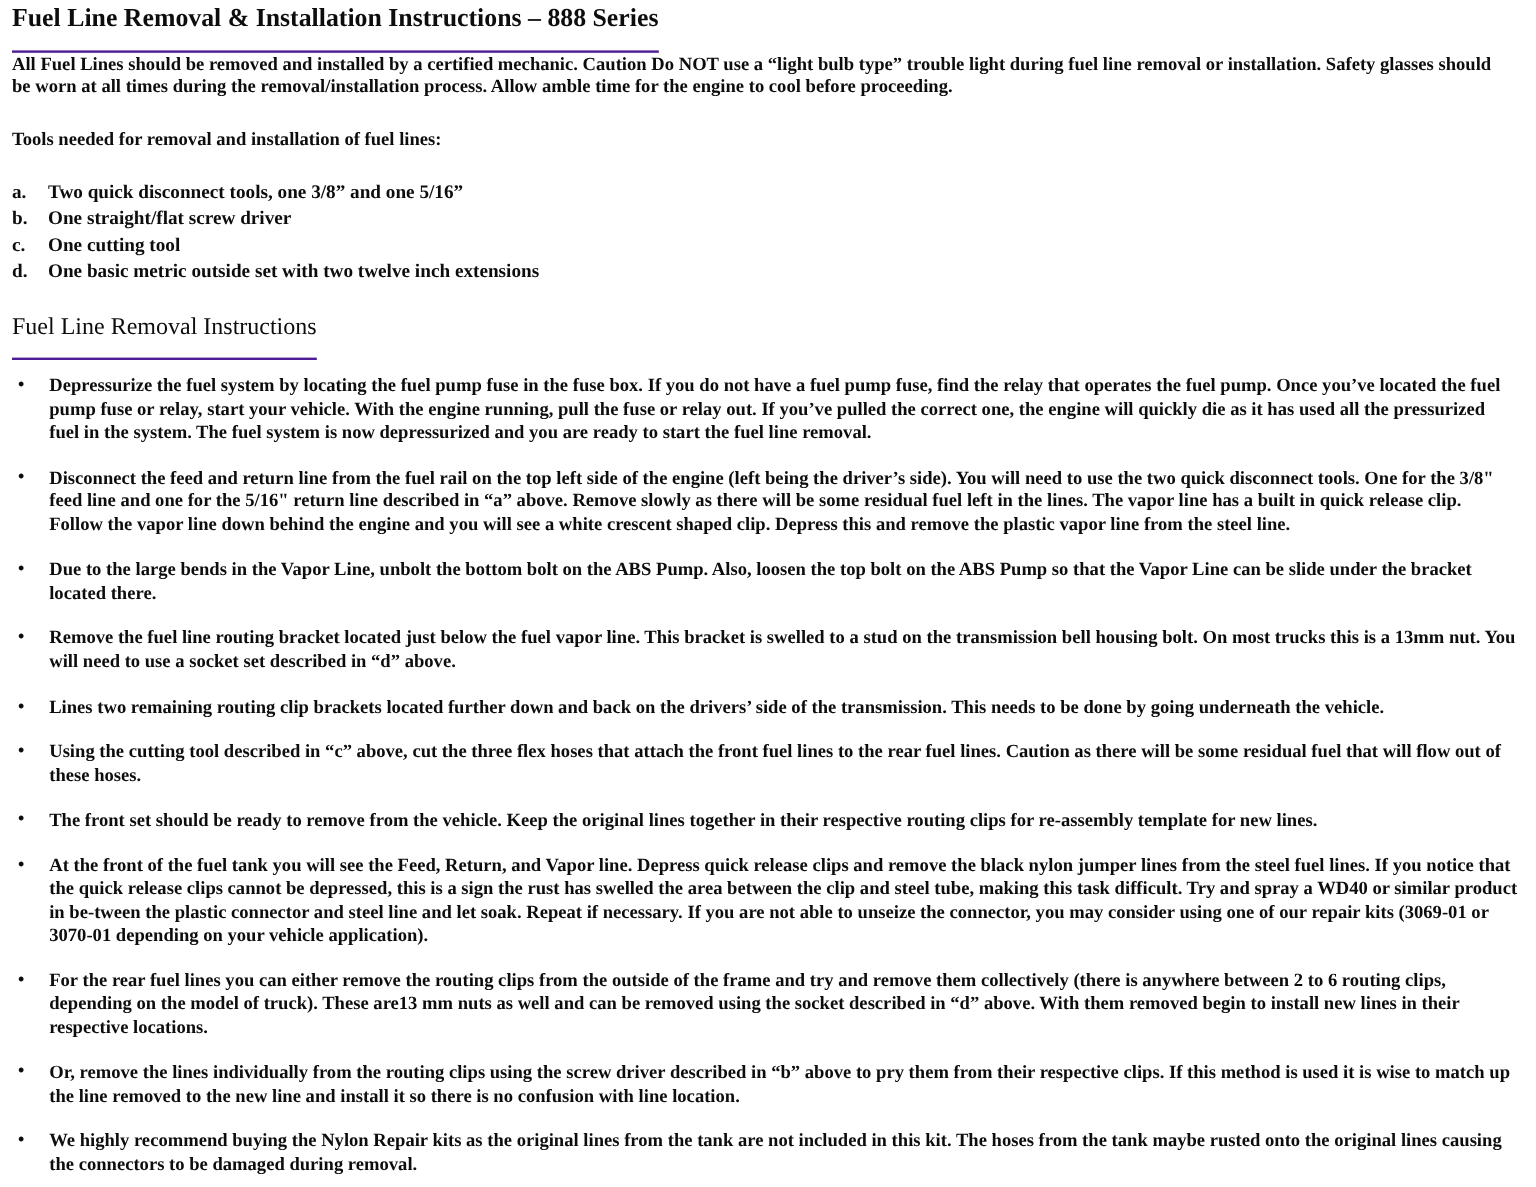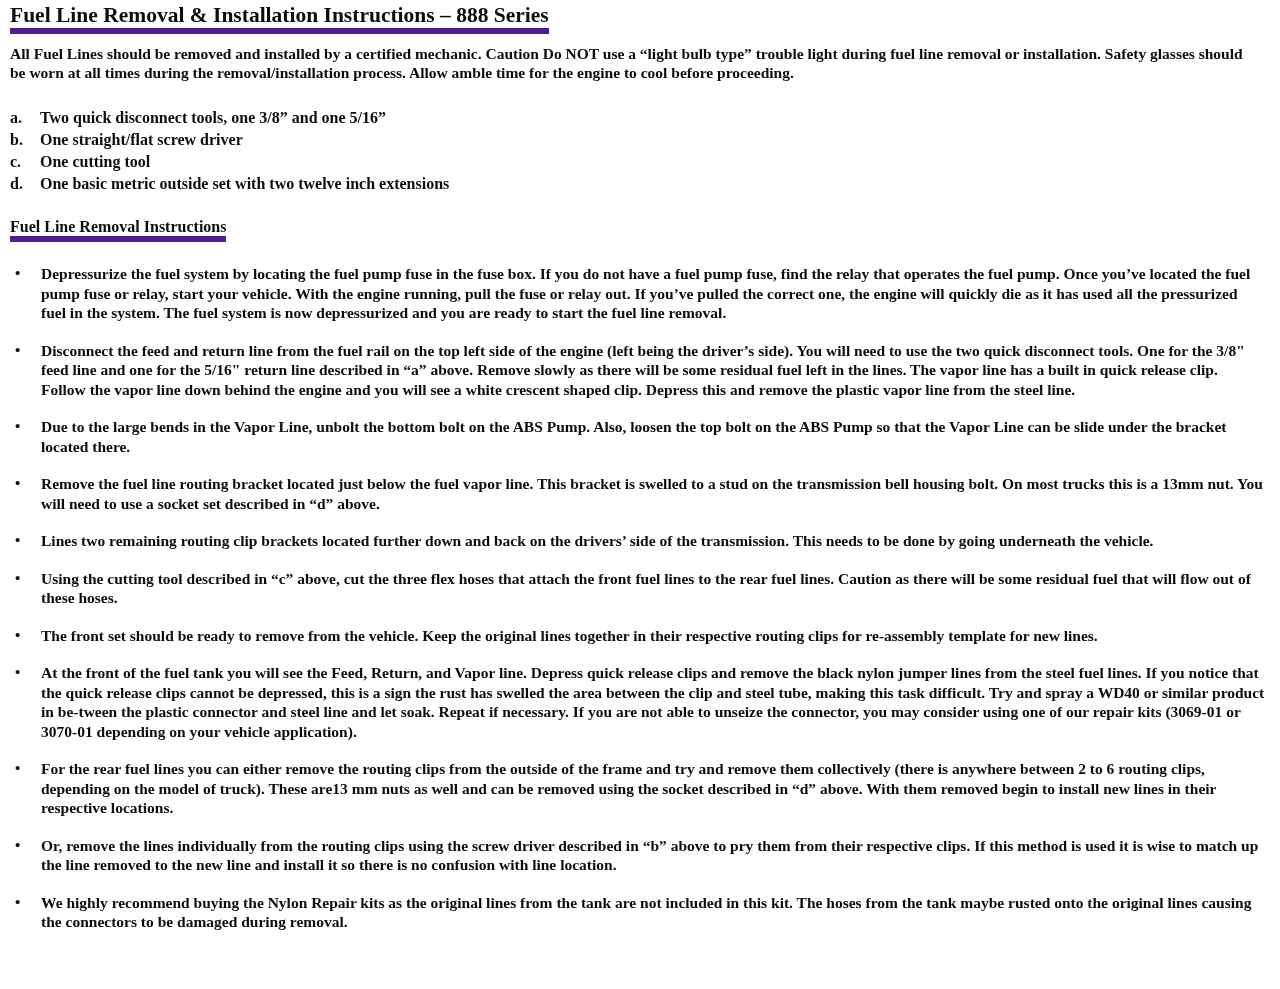--- a/index.html
+++ b/index.html
@@ -18,22 +18,22 @@
     padding: 3px 14px 0 10px;
   }
   .doc-title {
     font-size: 21.5px;
     font-weight: bold;
     margin: 0 0 15px 0;
     line-height: 1.2;
   }
   .doc-title .underlined,
   .section-heading .underlined {
-    border-bottom: 6px solid #4c1d95;
-    padding-bottom: 1px;
+    border-bottom: 2px solid #4c1d95;
+    padding-bottom: 15px;
   }
   .body-text {
     font-size: 15.5px;
     line-height: 1.26;
     font-weight: bold;
   }
   .intro-paragraph {
     margin: 0 0 24px 0;
     padding-right: 6px;
   }
@@ -49,22 +49,22 @@
     font-size: 16px;
   }
   .tool-letter {
     width: 30px;
     flex: 0 0 30px;
   }
   .tool-text {
     flex: 1;
   }
   .section-heading {
-    font-size: 16px;
-    font-weight: bold;
+    font-size: 20px;
+    font-weight: normal;
     margin: 22px 0 28px 0;
     line-height: 1.2;
   }
   .steps-list {
     margin: 0;
   }
   .step {
     display: flex;
     margin-bottom: 18px;
   }
@@ -80,20 +80,21 @@
 </style>
 </head>
 <body>
 
 <div class="page">
 
   <h1 class="doc-title"><span class="underlined">Fuel Line Removal &amp; Installation Instructions – 888 Series</span></h1>
 
   <p class="body-text intro-paragraph">All Fuel Lines should be removed and installed by a certified mechanic. Caution Do NOT use a “light bulb type” trouble light during fuel line removal or installation. Safety glasses should be worn at all times during the removal/installation process. Allow amble time for the engine to cool before proceeding.</p>
 
+  <p class="body-text tools-heading">Tools needed for removal and installation of fuel lines:</p>
 
   <div class="tools-list body-text">
     <div class="tool-row">
       <span class="tool-letter">a.</span>
       <span class="tool-text">Two quick disconnect tools, one 3/8” and one 5/16”</span>
     </div>
     <div class="tool-row">
       <span class="tool-letter">b.</span>
       <span class="tool-text">One straight/flat screw driver</span>
     </div>

